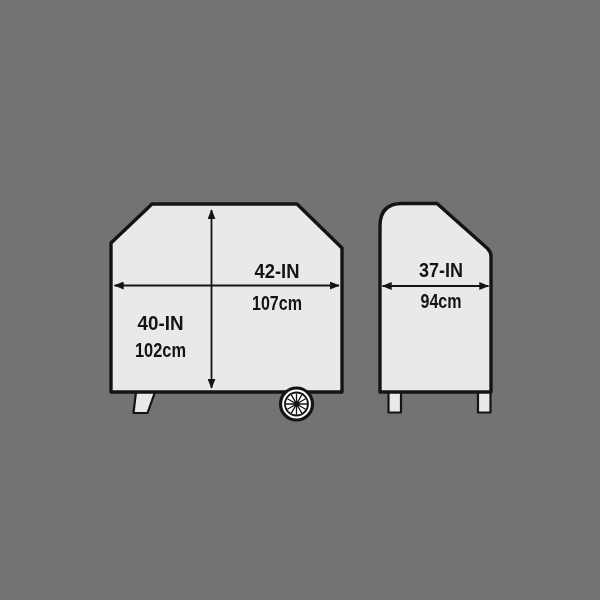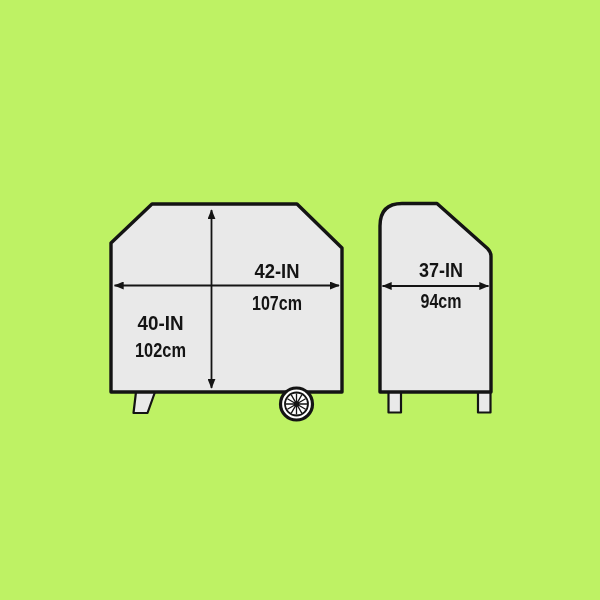--- a/index.html
+++ b/index.html
@@ -8,21 +8,21 @@
     width: 600px;
     height: 600px;
     background: #ffffff;
     overflow: hidden;
     font-family: "Liberation Sans", sans-serif;
   }
   .stage {
     position: relative;
     width: 600px;
     height: 600px;
-    background: #bef264;
+    background: #737373;
   }
   svg { display: block; }
   .body-shape {
     stroke: #141414;
     stroke-width: 3.4;
     stroke-linejoin: round;
   }
   .leg {
     stroke: #141414;
     stroke-width: 2.2;

